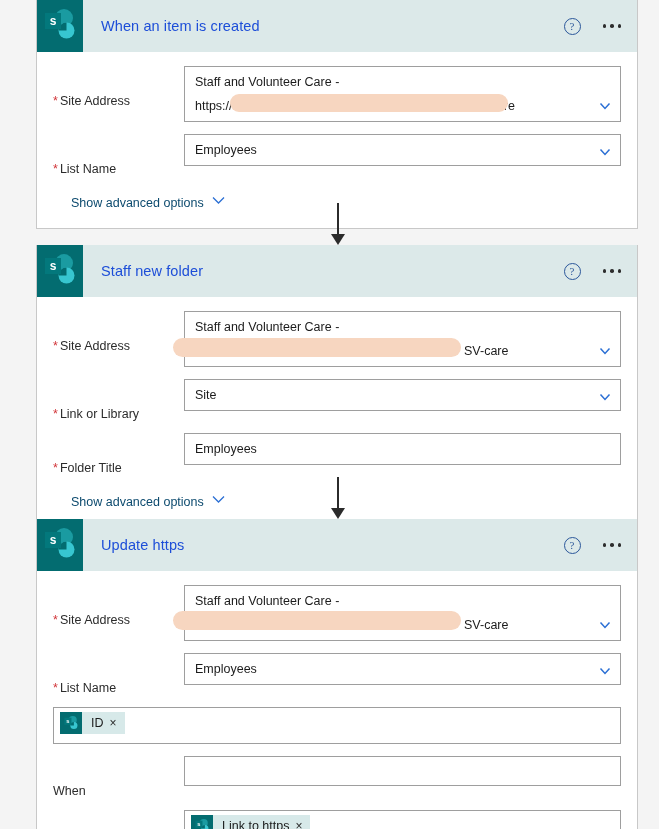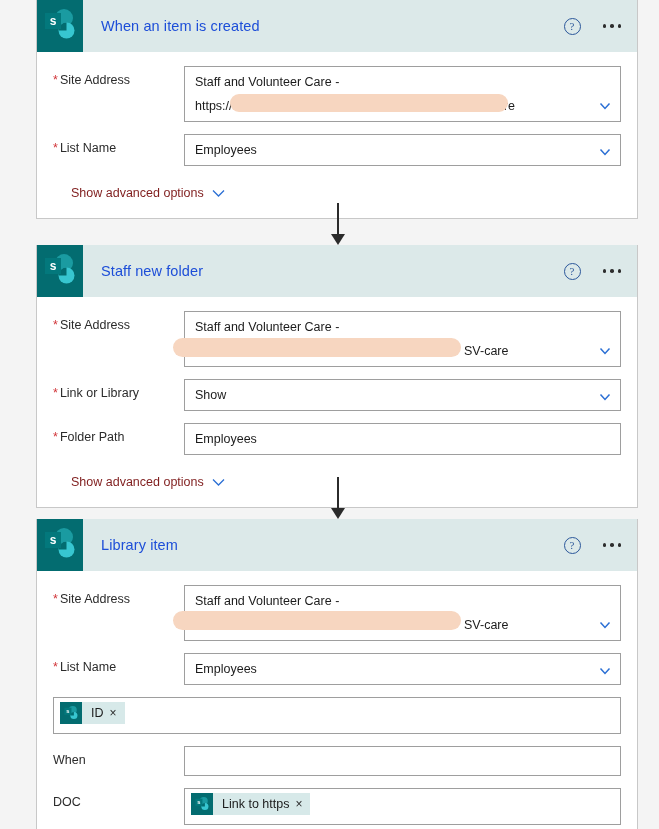--- a/index.html
+++ b/index.html
@@ -105,20 +105,21 @@
     min-height: 30px;
   }
 
   .field-label {
     width: 131px;
     flex: 0 0 131px;
     font-size: 12.5px;
     color: #2b2b2b;
     padding-top: 7px;
     white-space: nowrap;
+    margin-top: 21px;
   }
   .req { color: #d13438; margin-right: 2px; font-size: 12.5px; }
 
   .field-control {
     position: relative;
     flex: 1 1 auto;
     min-height: 30px;
     border: 1px solid #9e9e9e;
     background: #ffffff;
     padding: 6px 30px 6px 10px;
@@ -172,23 +173,23 @@
     padding-right: 8px;
     font-size: 12px;
     color: #2b2b2b;
     cursor: pointer;
     line-height: 1;
   }
 
   
   .adv {
     display: flex;
-    align-items: center;
+    align-items: flex-start;
     gap: 8px;
-    color: #7f1d1d;
+    color: #0c4a6e;
     font-size: 12.5px;
     padding: 8px 0 18px 18px;
     cursor: pointer;
     width: max-content;
   }
 
   
   .connector {
     position: absolute;
     left: 331px;
@@ -312,29 +313,29 @@
           <svg class="chev" viewBox="0 0 12 12">
               <path d="M1.5 3.5 L6 8.5 L10.5 3.5" stroke="#2b6fd4" stroke-width="1.5" fill="none"></path>
             </svg>
         </div>
       </div>
       <div class="field-row">
         <div class="field-label">
           <span class="req">*</span><span>Link or Library</span>
         </div>
         <div class="field-control">
-          <span>Show</span>
-          <svg class="chev" viewBox="0 0 12 12">
-              <path d="M1.5 3.5 L6 8.5 L10.5 3.5" stroke="#2b6fd4" stroke-width="1.5" fill="none"></path>
-            </svg>
-        </div>
-      </div>
-      <div class="field-row">
-        <div class="field-label">
-          <span class="req">*</span><span>Folder Path</span>
+          <span>Site</span>
+          <svg class="chev" viewBox="0 0 12 12">
+              <path d="M1.5 3.5 L6 8.5 L10.5 3.5" stroke="#2b6fd4" stroke-width="1.5" fill="none"></path>
+            </svg>
+        </div>
+      </div>
+      <div class="field-row">
+        <div class="field-label">
+          <span class="req">*</span><span>Folder Title</span>
         </div>
         <div class="field-control plain">
           <span>Employees</span>
         </div>
       </div>
       <div class="adv">
         <span>Show advanced options</span>
         <svg width="13" height="9" viewBox="0 0 13 9">
             <path d="M1 1.5 L6.5 7 L12 1.5" stroke="#2b6fd4" stroke-width="1.3" fill="none"></path>
           </svg>
@@ -351,21 +352,21 @@
     <div class="card-header">
       <div class="sp-tile">
         <svg class="sp-glyph" viewBox="0 0 34 36">
           <circle cx="21" cy="11" r="9" fill="#1a9ba1"></circle>
           <circle cx="23.5" cy="23.5" r="8" fill="#37c6d0"></circle>
           <path d="M15.5 23.5a8 8 0 0 1 8-8v8z" fill="#036c70"></path>
           <rect x="2" y="6" width="16" height="16" fill="#03787c"></rect>
           <text x="10" y="18" font-size="12" font-weight="bold" fill="#ffffff" text-anchor="middle" font-family="Liberation Sans, sans-serif">s</text>
         </svg>
       </div>
-      <div class="card-title">Library item</div>
+      <div class="card-title">Update https</div>
       <div class="header-actions">
         <div class="help-icon">?</div>
         <div class="ellipsis">
           <span></span>
           <span></span>
           <span></span>
         </div>
       </div>
     </div>
 

